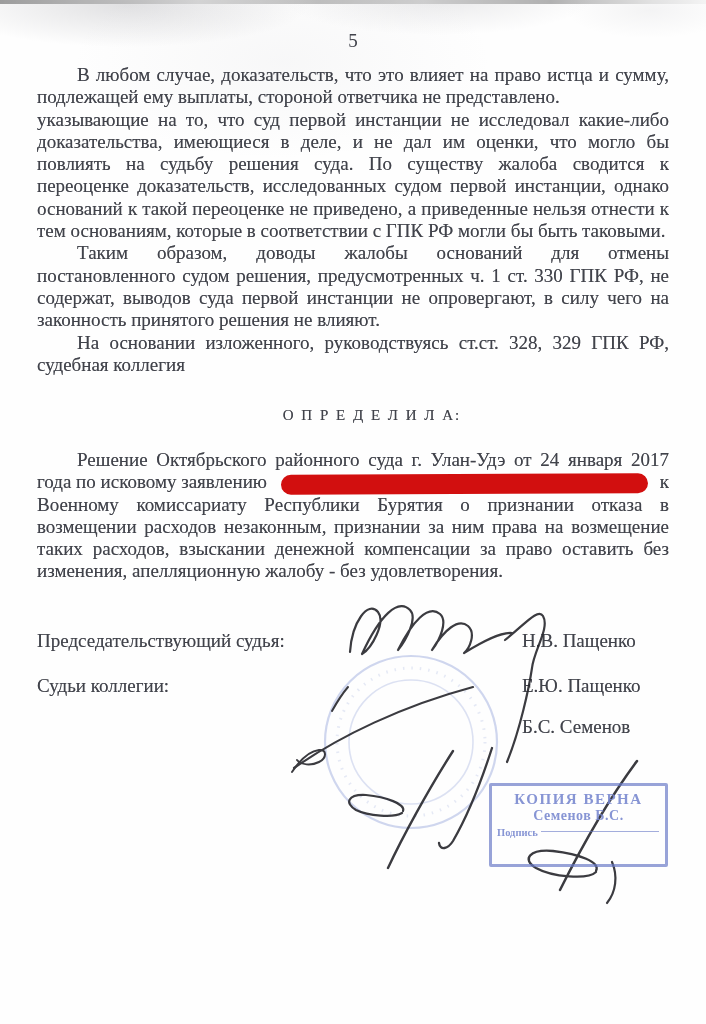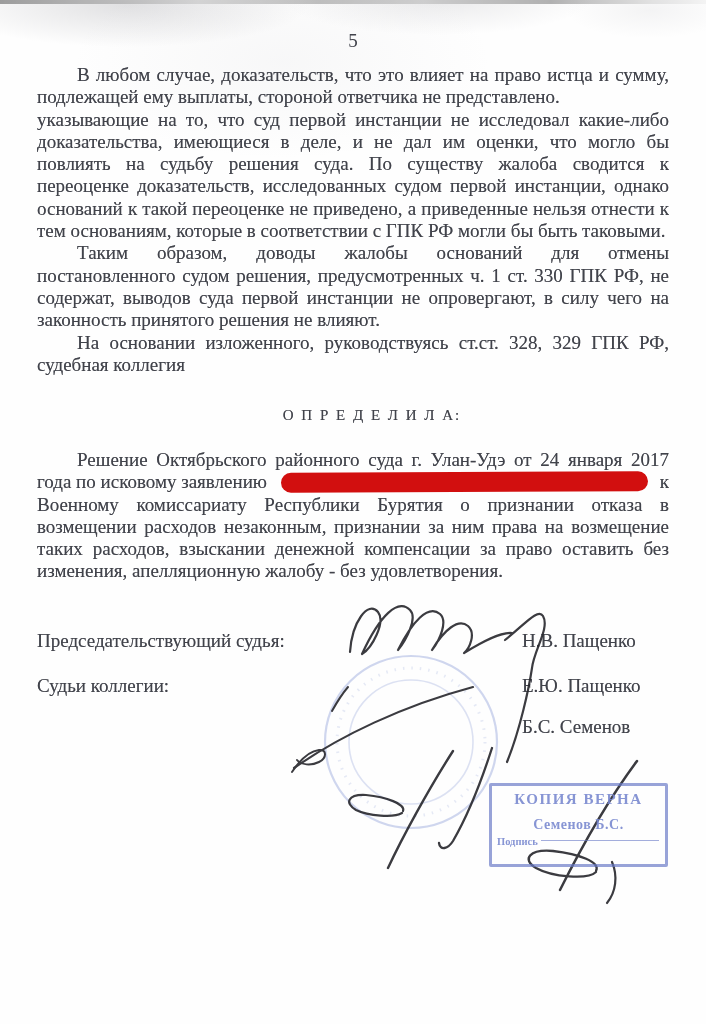--- a/index.html
+++ b/index.html
@@ -29,21 +29,21 @@
   .textblock{
     position:absolute;left:37px;width:632px;
     font-size:19px;line-height:22.3px;
     text-shadow:0 0 .6px rgba(65,67,75,.55);
   }
   #bodytext{top:64px;}
   #operative{top:449px;}
   .line{text-align:justify;white-space:normal;}
   .line.jl{text-align-last:justify;}
   .line.indent{text-indent:40px;}
-  .redline{display:flex;align-items:center;}
+  .redline{display:flex;align-items:flex-end;}
   .redline .pre{white-space:nowrap;}
   .redline .post{white-space:nowrap;}
   .redaction{
     flex:1;height:20px;margin:0 12px 0 14px;border-radius:11px;
     transform:rotate(-.25deg);
   }
   .heading{
     position:absolute;top:407px;left:0;width:706px;text-align:center;
     font-size:15px;letter-spacing:2px;padding-left:38px;box-sizing:border-box;
     text-shadow:0 0 .6px rgba(65,67,75,.55);
@@ -53,21 +53,21 @@
   .sigrow:nth-child(1){top:622px;}
   .sigrow:nth-child(2){top:667px;}
   .sigrow:nth-child(3){top:708px;}
   .sigrow .name{position:absolute;left:485px;top:0;white-space:nowrap;}
   .copy-stamp{
     position:absolute;left:489px;top:783px;width:179px;height:84px;box-sizing:border-box;
     border:3px solid rgba(105,122,198,.78);border-radius:2px;
     color:#7787cf;opacity:.88;
   }
   .copy-stamp .l1{margin-top:5px;text-align:center;font-size:15px;font-weight:bold;letter-spacing:1.5px;font-family:"Liberation Serif",serif;}
-  .copy-stamp .l2{text-align:center;font-size:14px;font-weight:bold;letter-spacing:.5px;margin-top:9px;}
+  .copy-stamp .l2{text-align:center;font-size:14px;font-weight:bold;letter-spacing:.5px;margin-top:0;}
   .copy-stamp .sigline{display:flex;align-items:center;margin:3px 6px 0 5px;font-size:10.5px;font-weight:bold;}
   .copy-stamp .sigline .rule{flex:1;border-bottom:1.5px solid rgba(105,122,198,.7);margin-left:3px;margin-bottom:2px;}
   svg.overlay{position:absolute;inset:0;pointer-events:none;}
 </style>
 </head>
 <body>
 
 <div class="page">
 
   <div class="scan-edge-top"></div>

